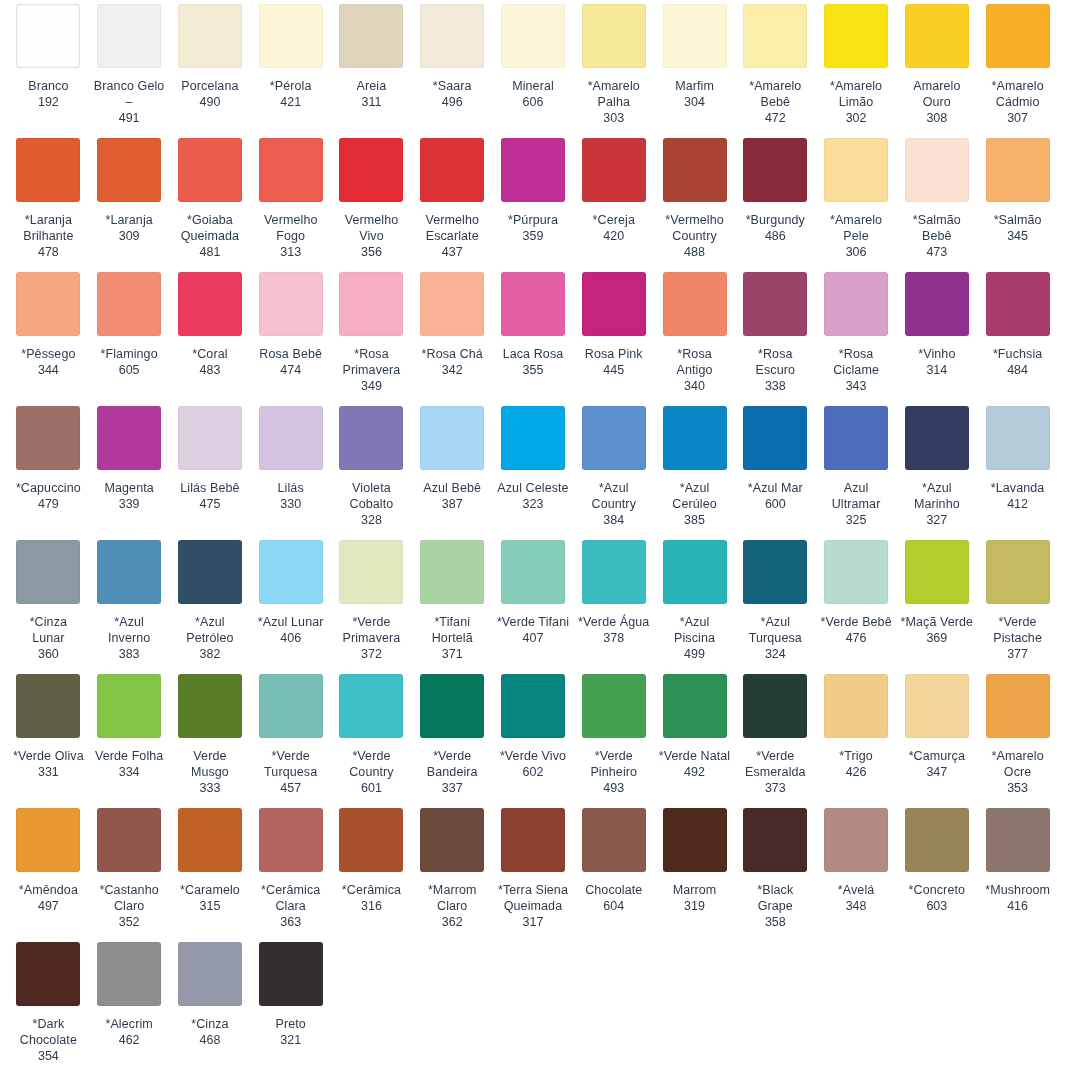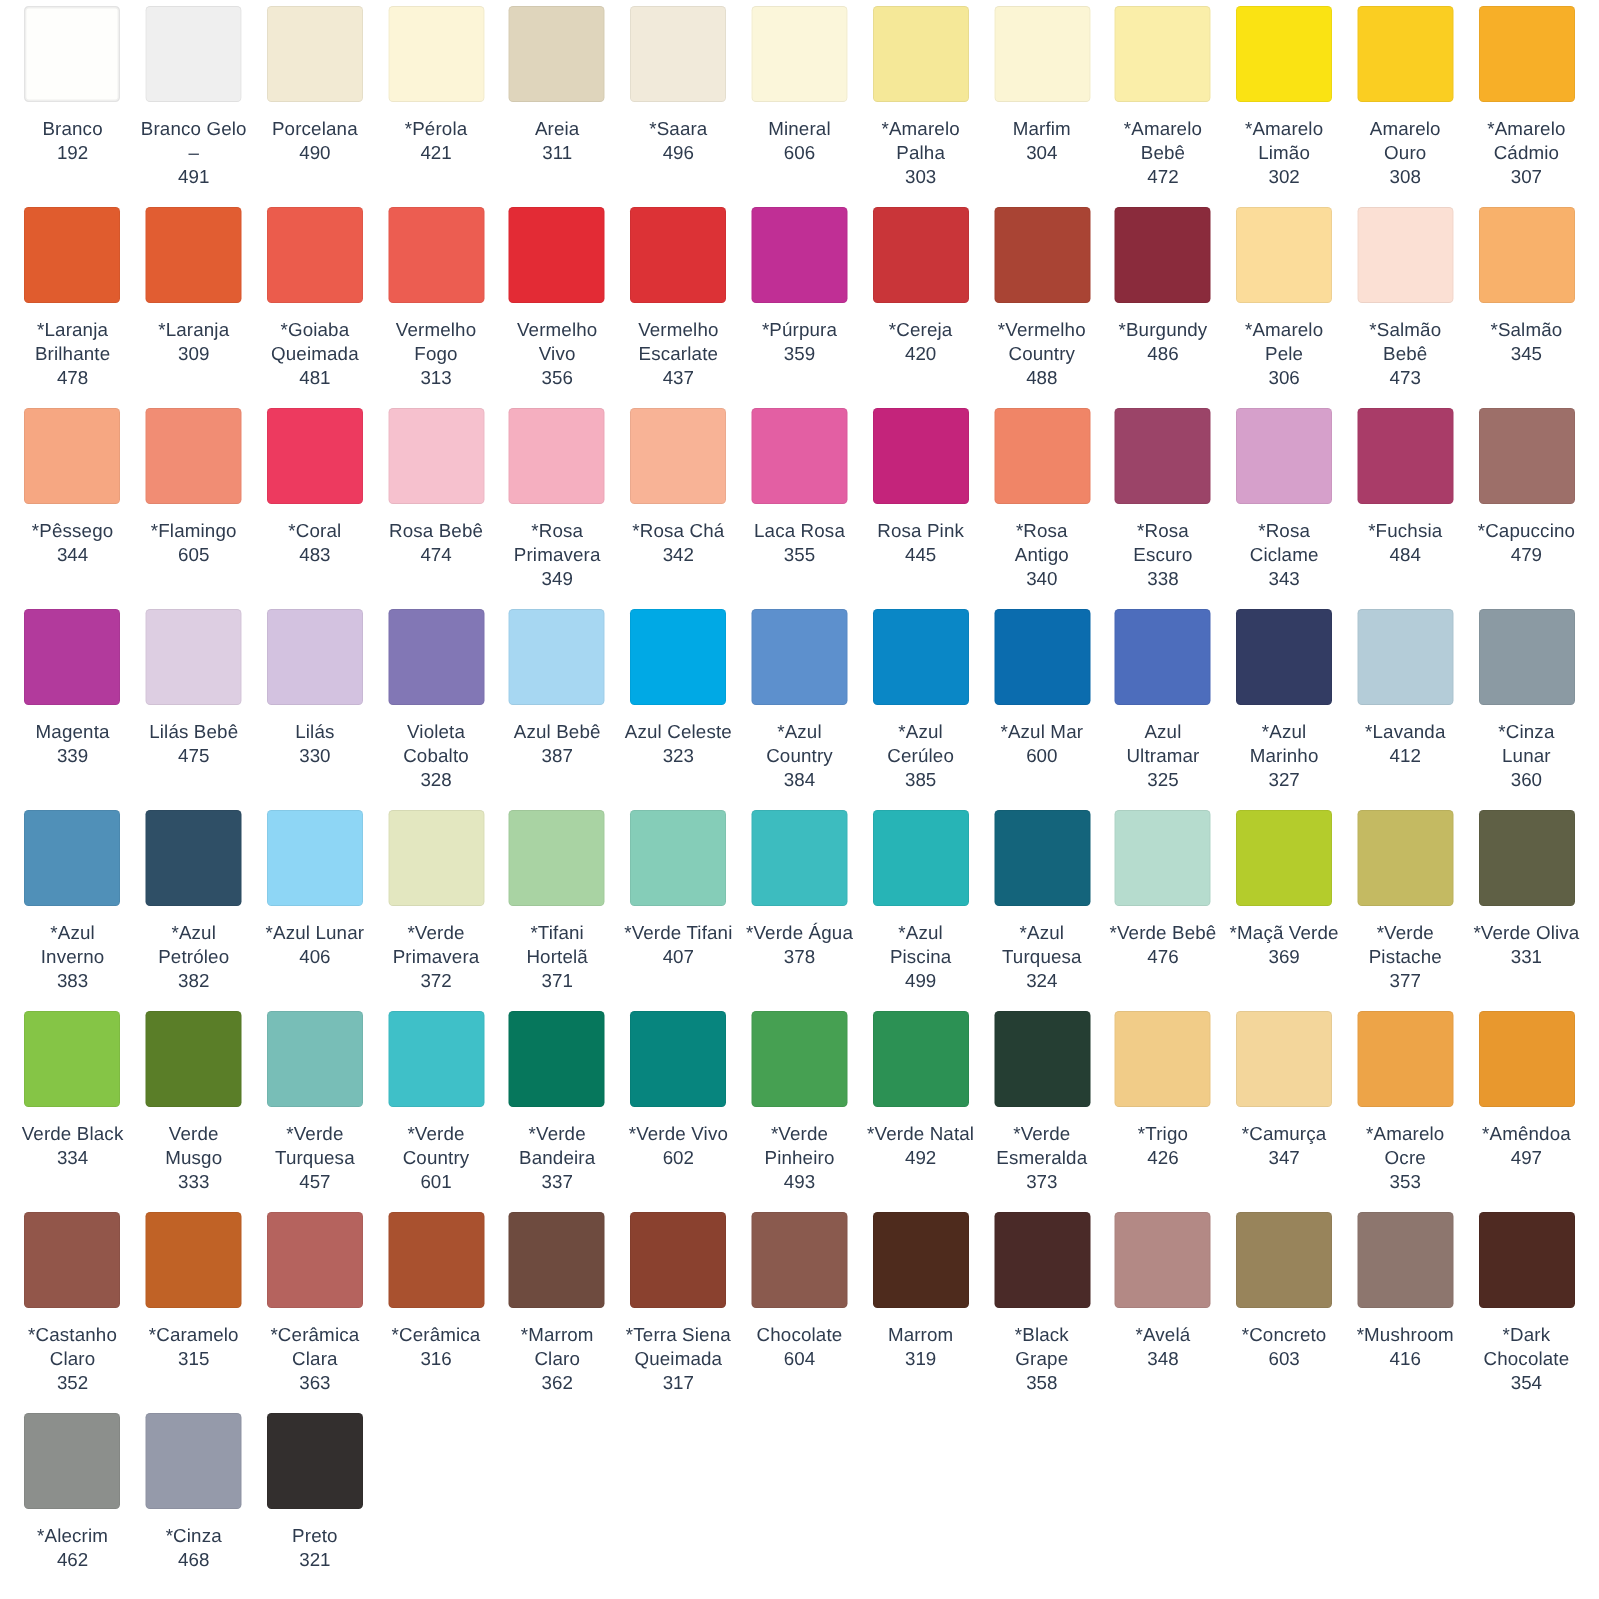--- a/index.html
+++ b/index.html
@@ -238,20 +238,25 @@
       <div class="swatch-chip" style="background: rgb(155, 68, 104);"></div>
       <div class="swatch-label">*Rosa Escuro</div>
       <div class="swatch-code">338</div>
     </div>
     <div class="swatch-cell">
       <div class="swatch-chip" style="background: rgb(214, 160, 203);"></div>
       <div class="swatch-label">*Rosa Ciclame</div>
       <div class="swatch-code">343</div>
     </div>
     <div class="swatch-cell">
+      <div class="swatch-chip" style="background: rgb(145, 49, 143);"></div>
+      <div class="swatch-label">*Vinho</div>
+      <div class="swatch-code">314</div>
+    </div>
+    <div class="swatch-cell">
       <div class="swatch-chip" style="background: rgb(169, 60, 104);"></div>
       <div class="swatch-label">*Fuchsia</div>
       <div class="swatch-code">484</div>
     </div>
     <div class="swatch-cell">
       <div class="swatch-chip" style="background: rgb(157, 111, 105);"></div>
       <div class="swatch-label">*Capuccino</div>
       <div class="swatch-code">479</div>
     </div>
     <div class="swatch-cell">
@@ -379,21 +384,21 @@
       <div class="swatch-label">*Verde Pistache</div>
       <div class="swatch-code">377</div>
     </div>
     <div class="swatch-cell">
       <div class="swatch-chip" style="background: rgb(95, 96, 69);"></div>
       <div class="swatch-label">*Verde Oliva</div>
       <div class="swatch-code">331</div>
     </div>
     <div class="swatch-cell">
       <div class="swatch-chip" style="background: rgb(133, 197, 70);"></div>
-      <div class="swatch-label">Verde Black</div>
+      <div class="swatch-label">Verde Folha</div>
       <div class="swatch-code">334</div>
     </div>
     <div class="swatch-cell">
       <div class="swatch-chip" style="background: rgb(90, 126, 40);"></div>
       <div class="swatch-label">Verde Musgo</div>
       <div class="swatch-code">333</div>
     </div>
     <div class="swatch-cell">
       <div class="swatch-chip" style="background: rgb(120, 190, 183);"></div>
       <div class="swatch-label">*Verde Turquesa</div>

